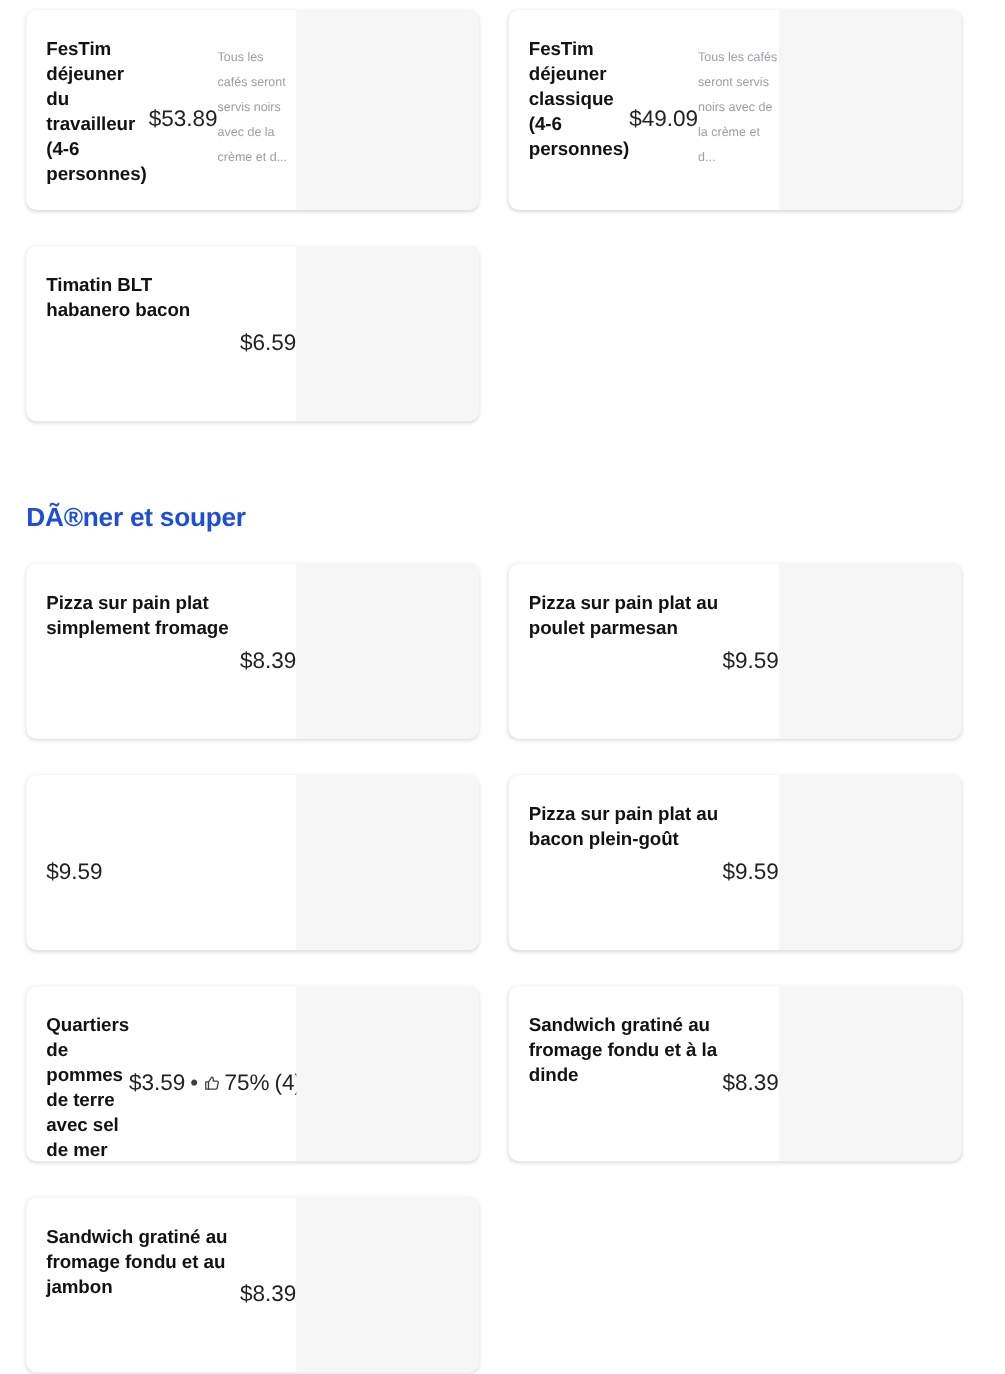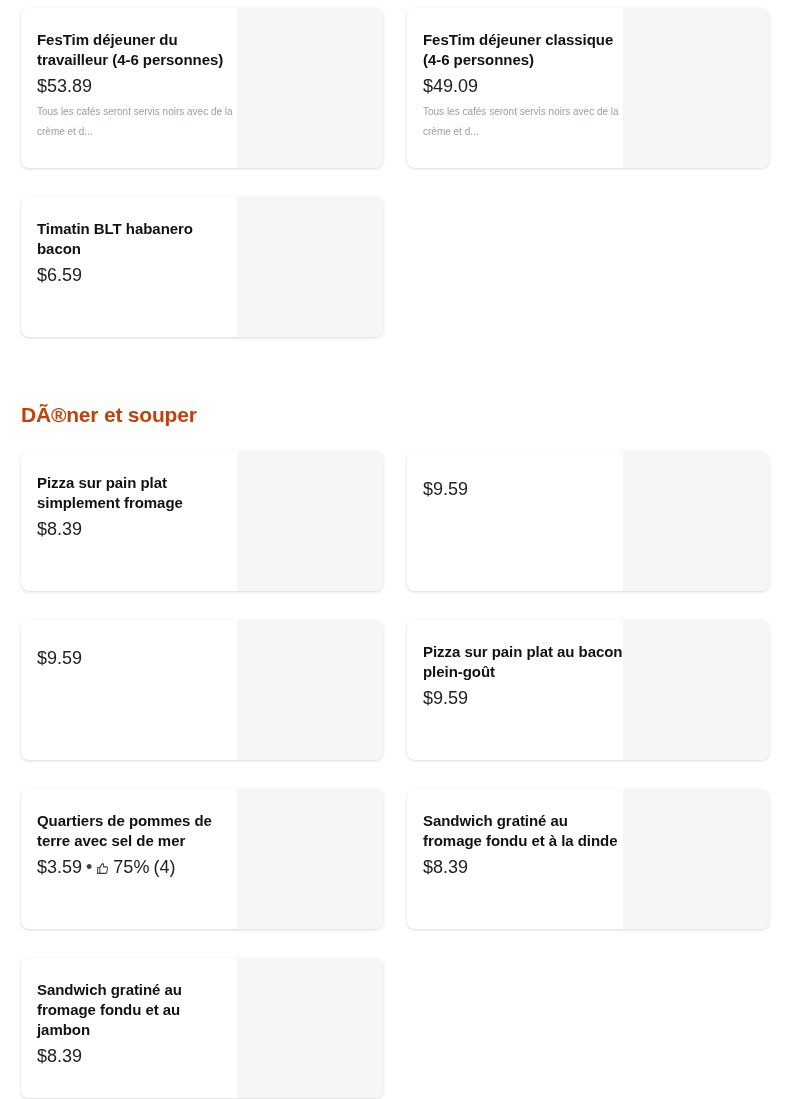--- a/index.html
+++ b/index.html
@@ -39,21 +39,21 @@
     display: flex;
     flex-wrap: wrap;
     column-gap: 24px;
   }
 
   .section-heading {
     width: 100%;
     font-size: 21px;
     line-height: 26px;
     font-weight: 700;
-    color: #c2410c;
+    color: #1d4ed8;
     letter-spacing: -0.2px;
     margin: 0;
     padding: 0;
     box-sizing: border-box;
   }
 
   .card {
     position: relative;
     width: 362px;
     border-radius: 8px;
@@ -64,21 +64,21 @@
     display: flex;
     align-items: stretch;
   }
 
   .card-body {
     flex: 0 0 216px;
     width: 216px;
     padding: 22px 0 16px 16px;
     box-sizing: border-box;
     display: flex;
-    flex-direction: column;
+    flex-direction: row;
   }
 
   .card-thumb {
     flex: 1 1 auto;
     background: #f6f6f6;
     align-self: stretch;
   }
 
   .card-title {
     font-size: 15px;
@@ -174,20 +174,21 @@
           <div class="card-body">
             <div class="card-title">Pizza sur pain plat simplement fromage</div>
             <div class="card-meta">
               <span>$8.39</span>
             </div>
           </div>
           <div class="card-thumb"></div>
         </div>
         <div class="card" style="height: 140px; margin-bottom: 29px;">
           <div class="card-body">
+            <div class="card-title">Pizza sur pain plat au poulet parmesan</div>
             <div class="card-meta">
               <span>$9.59</span>
             </div>
           </div>
           <div class="card-thumb"></div>
         </div>
         <div class="card" style="height: 140px; margin-bottom: 29px;">
           <div class="card-body">
             <div class="card-meta">
               <span>$9.59</span>

